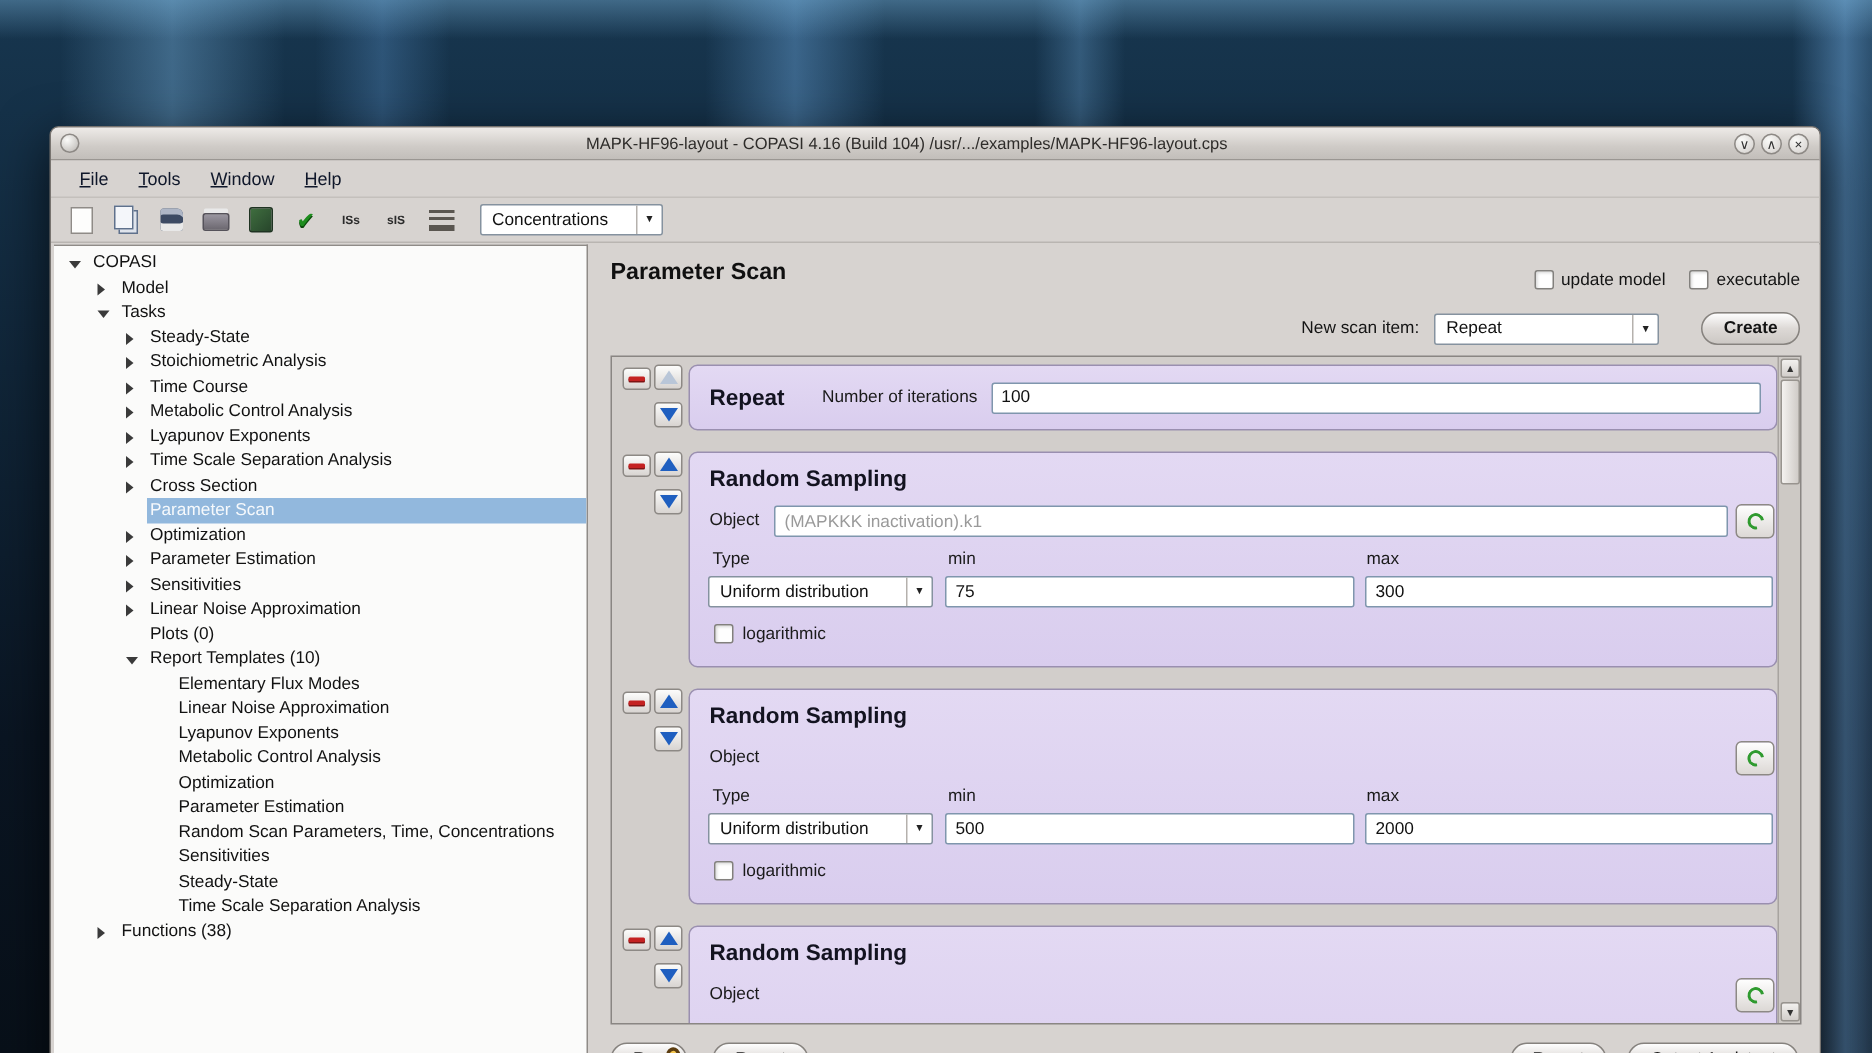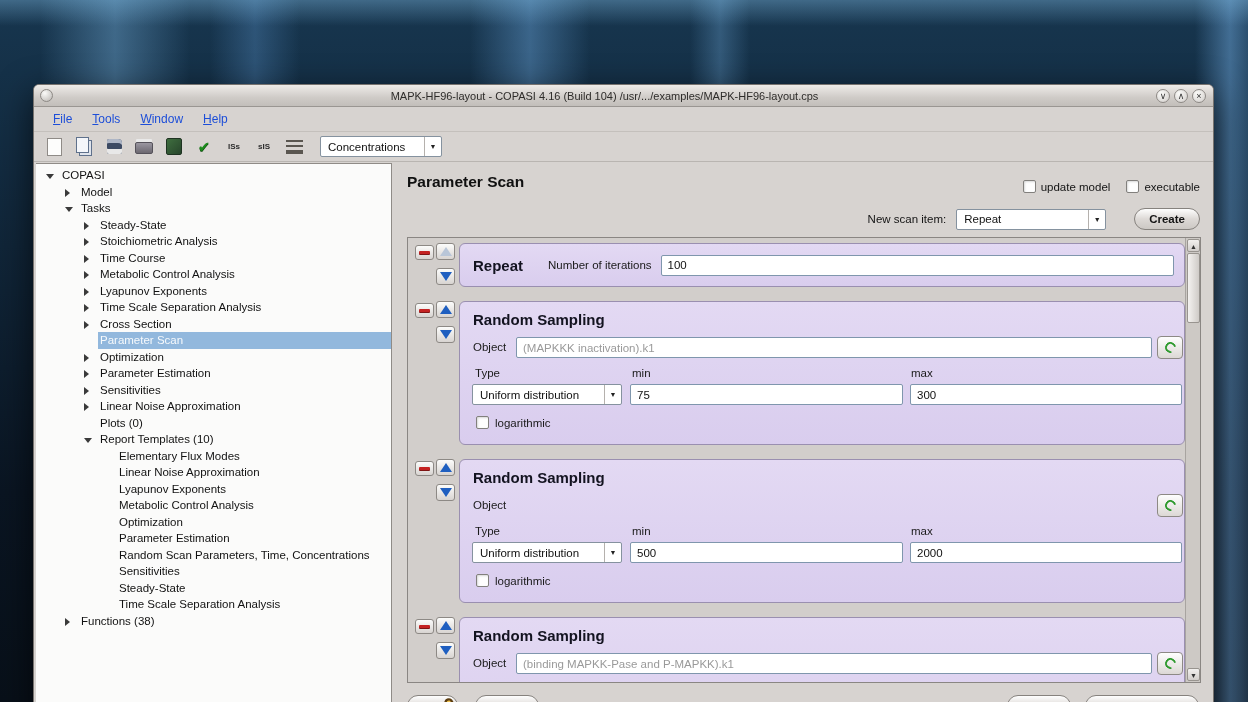--- a/index.html
+++ b/index.html
@@ -41,21 +41,21 @@
   .tb-appicon { width:13px; height:13px; border-radius:50%; margin-left:6px;
     background:radial-gradient(circle at 35% 30%,#fbfbf9,#b9b5b1); border:1px solid #8d8985; }
   .tb-title { flex:1; text-align:center; font-size:11px; color:#2e2c2a; white-space:nowrap; overflow:hidden; }
   .tb-controls { display:flex; gap:4px; margin-right:7px; }
   .tb-btn { width:14px; height:14px; border-radius:50%; border:1px solid #8d8985;
     background:radial-gradient(circle at 35% 30%,#fafaf8,#d2cecb);
     font-size:9px; line-height:12px; text-align:center; color:#333; cursor:default; }
 
   .menubar { height:25px; display:flex; align-items:center; padding-left:10px; gap:2px;
     background:#d7d3d0; border-bottom:1px solid #c4c0bc; }
-  .menu-item { display:inline-block; padding:3px 9px; font-size:12px; color:#1d4ed8; border-radius:3px; }
+  .menu-item { display:inline-block; padding:3px 9px; font-size:12px; color:#0f172a; border-radius:3px; }
   .menu-item::first-letter { text-decoration:underline; }
 
   .toolbar { height:30px; display:flex; align-items:center; padding-left:8px; gap:6px;
     background:#d7d3d0; border-bottom:1px solid #b9b5b1; }
   .tbicon { display:inline-flex; align-items:center; justify-content:center;
     width:24px; height:24px; border-radius:3px; font-size:12px; color:#333; position:relative; }
   .tb-new-file-icon::after{ content:""; width:13px; height:16px; background:#fdfdfc; border:1px solid #8f8b87; }
   .tb-copy-icon::after{ content:""; width:11px; height:14px; background:#f4f6fa; border:1px solid #5f718c;
     box-shadow:3px 3px 0 -1px #dfe4ec, 3px 3px 0 0 #5f718c; margin:-3px 0 0 -3px; }
   .tb-save-icon::after{ content:""; width:15px; height:15px; background:#3c4a63; border-radius:2px 4px 2px 2px;
@@ -449,21 +449,20 @@
                 </div>
               <div class="ctl-btn ctl-up">
                   <span class="tri-up"></span>
                 </div>
               <div class="ctl-btn ctl-down">
                   <span class="tri-down"></span>
                 </div>
               <div class="block">
                 <span class="block-title rs-title">Random Sampling</span>
                 <span class="lbl lbl-object">Object</span>
-                <input class="tinput obj-input" readonly="" value="(binding MAPKK-Pase and P-MAPKK).k1" style="">
                 <div class="obj-btn">
                     <span class="obj-ring"></span>
                   </div>
               </div>
             </div>
 
           </div>
           <div class="vscroll">
             <div class="vs-btn vs-up">▲</div>
             <div class="vs-thumb"></div>

